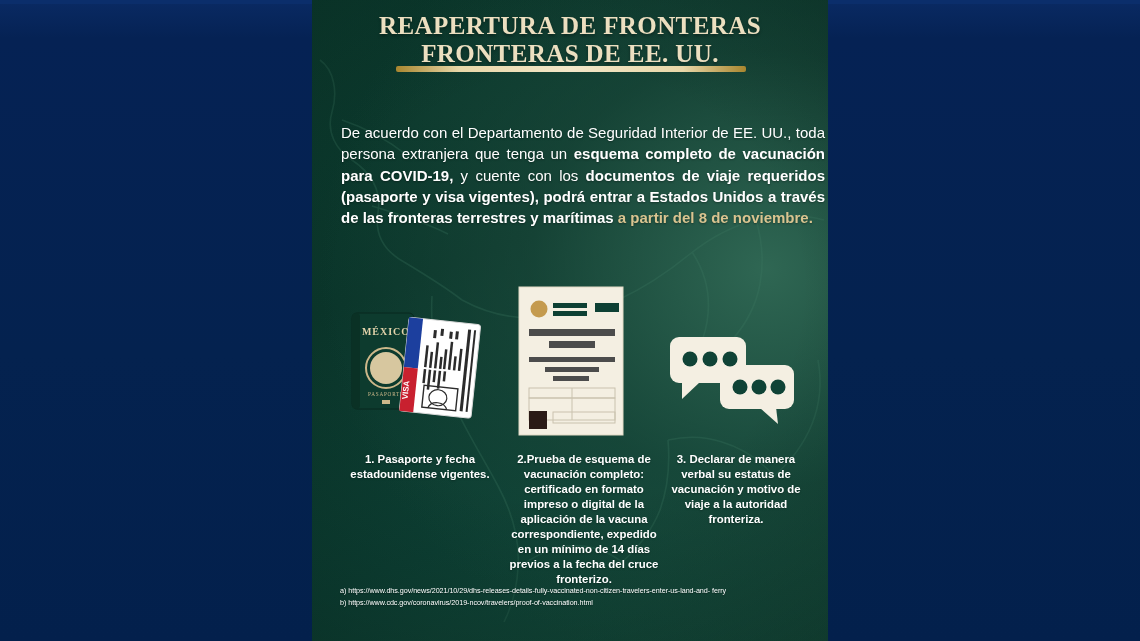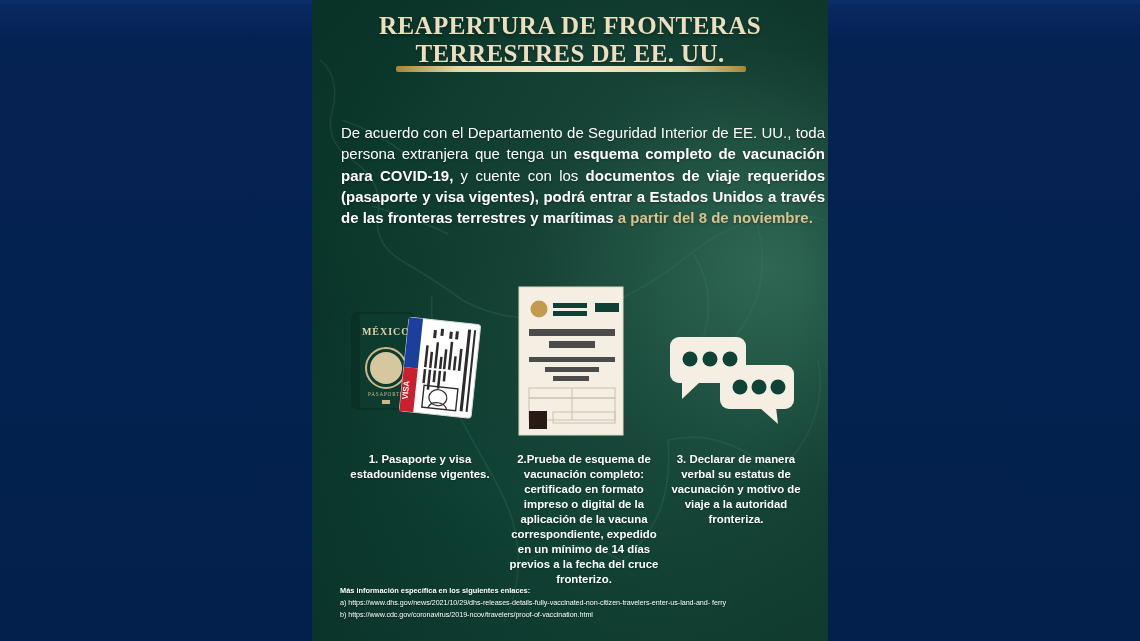--- a/index.html
+++ b/index.html
@@ -116,21 +116,21 @@
         <path d="M60 206 C86 214 112 222 136 234"></path>
         <path d="M30 120 C54 128 76 140 96 156"></path>
       </g>
     </svg>
     <div class="vignette"></div>
 
     <div class="content">
 
       <div class="title">
         <div>REAPERTURA DE FRONTERAS</div>
-        <div>TERRESTRES DE EE. UU.</div>
+        <div>FRONTERAS DE EE. UU.</div>
       </div>
       <div class="title-rule"></div>
 
       <div class="para p1"><span>De acuerdo con el Departamento de Seguridad Interior de EE. UU., toda persona extranjera que tenga un </span><b>esquema completo de vacunación para COVID-19,</b><span> y cuente con los </span><b>documentos de viaje requeridos (pasaporte y visa vigentes), podrá entrar a Estados Unidos a través de las fronteras terrestres y marítimas </b><span class="gold">a partir del 8 de noviembre.</span></div>
 
 
       <div class="art-row">
 
         <svg class="art art-passport" viewBox="0 0 160 160">
 
@@ -207,26 +207,25 @@
           </g>
           <g fill="#0f4336">
             <circle cx="76" cy="104" r="7.5"></circle>
               <circle cx="95" cy="104" r="7.5"></circle>
               <circle cx="114" cy="104" r="7.5"></circle>
           </g>
         </svg>
       </div>
 
       <div class="captions">
-        <div class="cap c1"><span class="num">1.</span>&nbsp;<span>Pasaporte y visa estadounidense vigentes.</span></div>
+        <div class="cap c1"><span class="num">1.</span>&nbsp;<span>Pasaporte y fecha estadounidense vigentes.</span></div>
         <div class="cap c2"><span class="num">2.</span><span>Prueba de esquema de vacunación completo: certificado en formato impreso o digital de la aplicación de la vacuna correspondiente, expedido en un mínimo de 14 días previos a la fecha del cruce fronterizo.</span></div>
         <div class="cap c3"><span class="num">3.</span>&nbsp;<span>Declarar de manera verbal su estatus de vacunación y motivo de viaje a la autoridad fronteriza.</span></div>
       </div>
 
       <div class="footer">
-        <div class="ftitle">Más información específica en los siguientes enlaces:</div>
         <div class="flink">a) https://www.dhs.gov/news/2021/10/29/dhs-releases-details-fully-vaccinated-non-citizen-travelers-enter-us-land-and- ferry</div>
         <div class="flink">b) https://www.cdc.gov/coronavirus/2019-ncov/travelers/proof-of-vaccination.html</div>
       </div>
 
     </div>
   </div>
 </div>
 
 </body></html>

